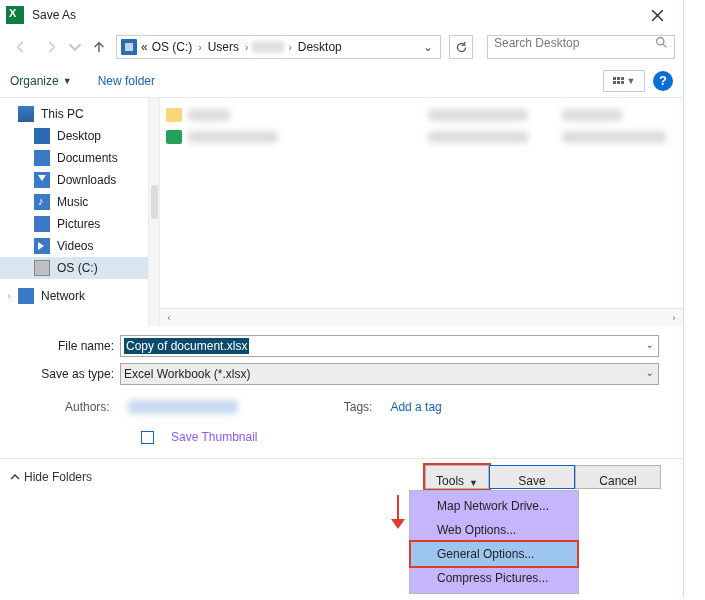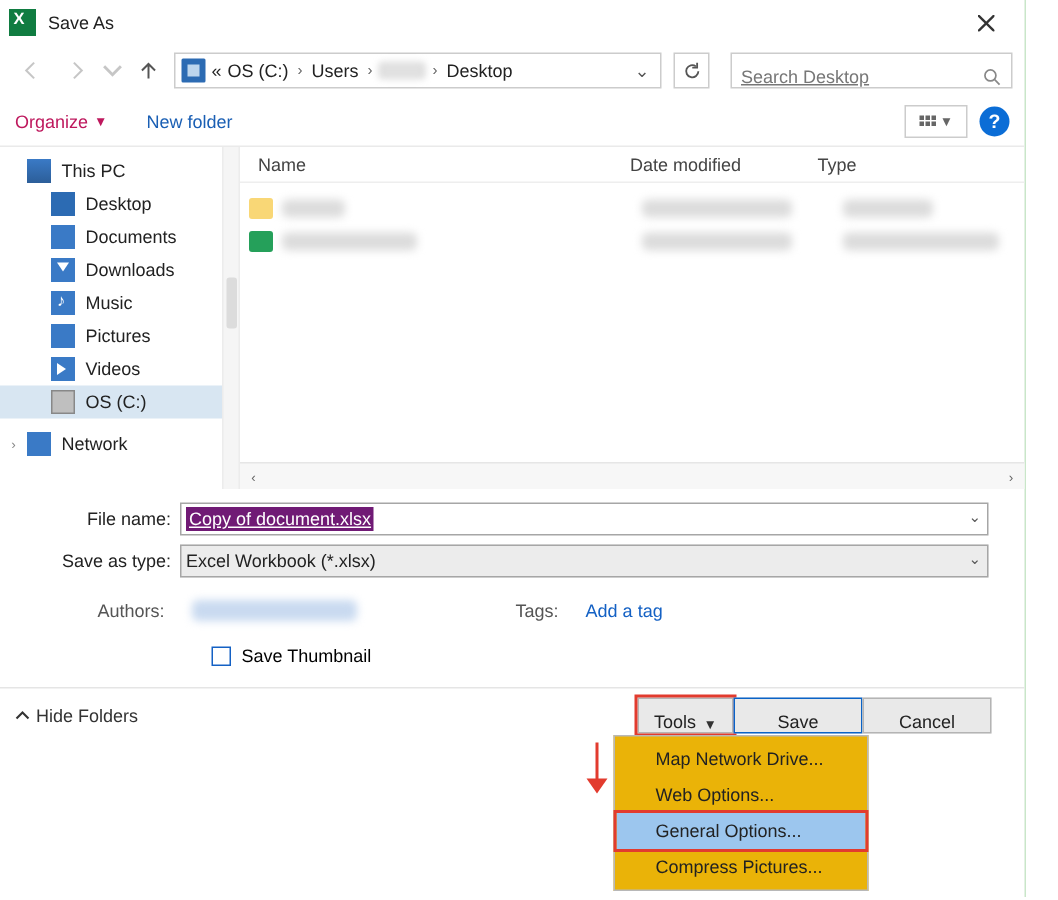--- a/index.html
+++ b/index.html
@@ -20,25 +20,25 @@
   .navbtn.disabled{opacity:.55}
   .breadcrumb{flex:1;height:24px;border:1px solid #ccc;background:#fff;display:flex;align-items:center;padding:0 2px;position:relative;}
   .bc-ico{width:16px;height:16px;background:#2c6bb3;margin:0 2px;position:relative;border-radius:1px;}
   .bc-ico:after{content:"";position:absolute;inset:4px;background:#bcd5ed;}
   .bc-chev{color:#666;padding:0 4px;font-size:10px;}
   .bc-seg{padding:0 2px;white-space:nowrap;}
   .bc-blur{width:32px;height:12px;background:#e0e0e0;filter:blur(2px);border-radius:3px;}
   .dropbtn{width:20px;text-align:center;color:#555;}
   .refresh{width:24px;height:24px;border:1px solid #ccc;margin-left:4px;display:flex;align-items:center;justify-content:center;}
   .refresh svg{width:13px;height:13px;}
-  .search{width:188px;height:24px;border:1px solid #ccc;margin-left:10px;display:flex;align-items:flex-end;padding:0 6px;justify-content:space-between;color:#777;text-decoration:underline;}
+  .search{width:188px;height:24px;border:1px solid #ccc;margin-left:10px;display:flex;align-items:flex-start;padding:0 6px;justify-content:space-between;color:#777;}
   .search svg{width:13px;height:13px;}
   
   .toolbar{display:flex;align-items:center;height:34px;padding:0 10px;border-bottom:1px solid #eaeaea;}
-  .toolbar .org{color:#be185d;display:flex;align-items:center;gap:4px;}
+  .toolbar .org{color:#14532d;display:flex;align-items:center;gap:4px;}
   .toolbar .org .caret{font-size:9px;}
   .toolbar .newf{color:#1a5fb4;margin-left:26px;}
   .toolbar .sp{flex:1;}
   .viewbtn{width:42px;height:22px;border:1px solid #ccc;display:flex;align-items:center;justify-content:center;gap:3px;margin-right:8px;}
   .viewbtn .sq{width:3px;height:3px;background:#666;}
   .viewgrid{display:grid;grid-template-columns:repeat(3,3px);grid-auto-rows:3px;gap:1px;}
   .helpbtn{width:20px;height:20px;border-radius:50%;background:#0b6dd6;color:#fff;display:flex;align-items:center;justify-content:center;font-weight:bold;font-size:13px;}
   
   .main{display:flex;height:228px;}
   .tree{width:148px;overflow:hidden;padding-top:5px;position:relative;}
@@ -73,38 +73,38 @@
   .fico1{width:16px;height:14px;background:#f9d776;border-radius:2px;}
   .fico2{width:16px;height:14px;background:#25a05a;border-radius:2px;}
   .blurred{height:12px;background:#dcdcdc;filter:blur(3px);border-radius:4px;}
   .hscroll{height:18px;border-top:1px solid #e6e6e6;display:flex;align-items:center;justify-content:space-between;padding:0 1px;background:#f7f7f7;}
   .hsbtn{width:16px;height:16px;display:flex;align-items:center;justify-content:center;color:#666;font-size:9px;}
   
   .formrow{display:flex;align-items:center;padding:3px 24px 3px 0;}
   .formrow .lab{width:120px;text-align:right;padding-right:6px;}
   .field{flex:1;height:22px;border:1px solid #a6a6a6;background:#fff;display:flex;align-items:center;padding:0 3px;position:relative;}
   .field .drop{position:absolute;right:4px;top:3px;color:#555;font-size:10px;}
-  .filename-sel{background:#701a75;color:#fff;padding:1px 2px;text-decoration:underline;}
+  .filename-sel{background:#0c4a6e;color:#fff;padding:1px 2px;}
   .meta{display:flex;padding:12px 24px 6px 65px;gap:18px;align-items:flex-end;color:#444;}
   .meta .l{color:#555;}
   .meta .authblur{width:110px;height:14px;background:#c9daf0;filter:blur(3px);border-radius:4px;}
   .meta .tag{color:#1461c4;}
-  .thumbrow{display:flex;align-items:center;gap:7px;padding:10px 0 14px 141px;color:#000000;}
+  .thumbrow{display:flex;align-items:center;gap:17px;padding:10px 0 14px 141px;color:#8b5cf6;}
   .cb{width:13px;height:13px;border:1px solid #1461c4;}
   
   .btnrow{display:flex;align-items:center;padding:4px 22px 10px 10px;gap:0;}
   .hidef{display:flex;align-items:center;gap:4px;color:#333;}
   .hidef svg{width:10px;height:10px;}
   .btnrow .sp{flex:1;}
   .btn{height:24px;border:1px solid #b4b4b4;background:#e9e9e9;display:flex;align-items:flex-end;justify-content:center;min-width:86px;font-size:12px;}
   .btn.tools{min-width:64px;justify-content:center;gap:5px;}
   .btn.save{border:1px solid #0a63c7;}
   .redbox{outline:2px solid #e23b2e;outline-offset:0;}
   
-  .menu{position:absolute;left:409px;top:490px;width:170px;background:#eab308;border:1px solid #b8b8b8;padding:3px 1px;}
+  .menu{position:absolute;left:409px;top:490px;width:170px;background:#c4b5fd;border:1px solid #b8b8b8;padding:3px 1px;}
   .mitem{height:24px;display:flex;align-items:center;padding-left:26px;font-size:12px;}
   .mitem.sel{background:#9cc6ee;}
   .mitem.sel.redbox{outline:2px solid #e23b2e;}
   
   .arrowAnn{position:absolute;left:391px;top:495px;width:14px;height:36px;}
   .arrowAnn .shaft{position:absolute;left:6px;top:0;width:2px;height:26px;background:#e23b2e;}
   .arrowAnn .head{position:absolute;left:0px;top:24px;width:0;height:0;border-left:7px solid transparent;border-right:7px solid transparent;border-top:10px solid #e23b2e;}
   .sep-line{height:1px;background:#e5e5e5;margin:0 0 2px;}
 </style>
 </head>
@@ -231,25 +231,20 @@
         </div>
       <div style="height:6px"></div>
       <div class="treeitem network" style="position:relative">
           <span class="chev">›</span>
           <div class="ti-ico ico-net"></div>
           <span>Network</span>
         </div>
     </div>
     <div class="divider-v"></div>
     <div class="files">
-      <div class="cols">
-        <div class="col-name">Name</div>
-        <div class="col-date">Date modified</div>
-        <div class="col-type">Type</div>
-      </div>
       <div class="filelist">
         <div class="frow">
           <div class="fico1"></div>
           <div class="blurred" style="width:42px"></div>
           <div style="width:186px"></div>
           <div class="blurred" style="width:100px"></div>
           <div style="width:22px"></div>
           <div class="blurred" style="width:60px"></div>
         </div>
         <div class="frow">

